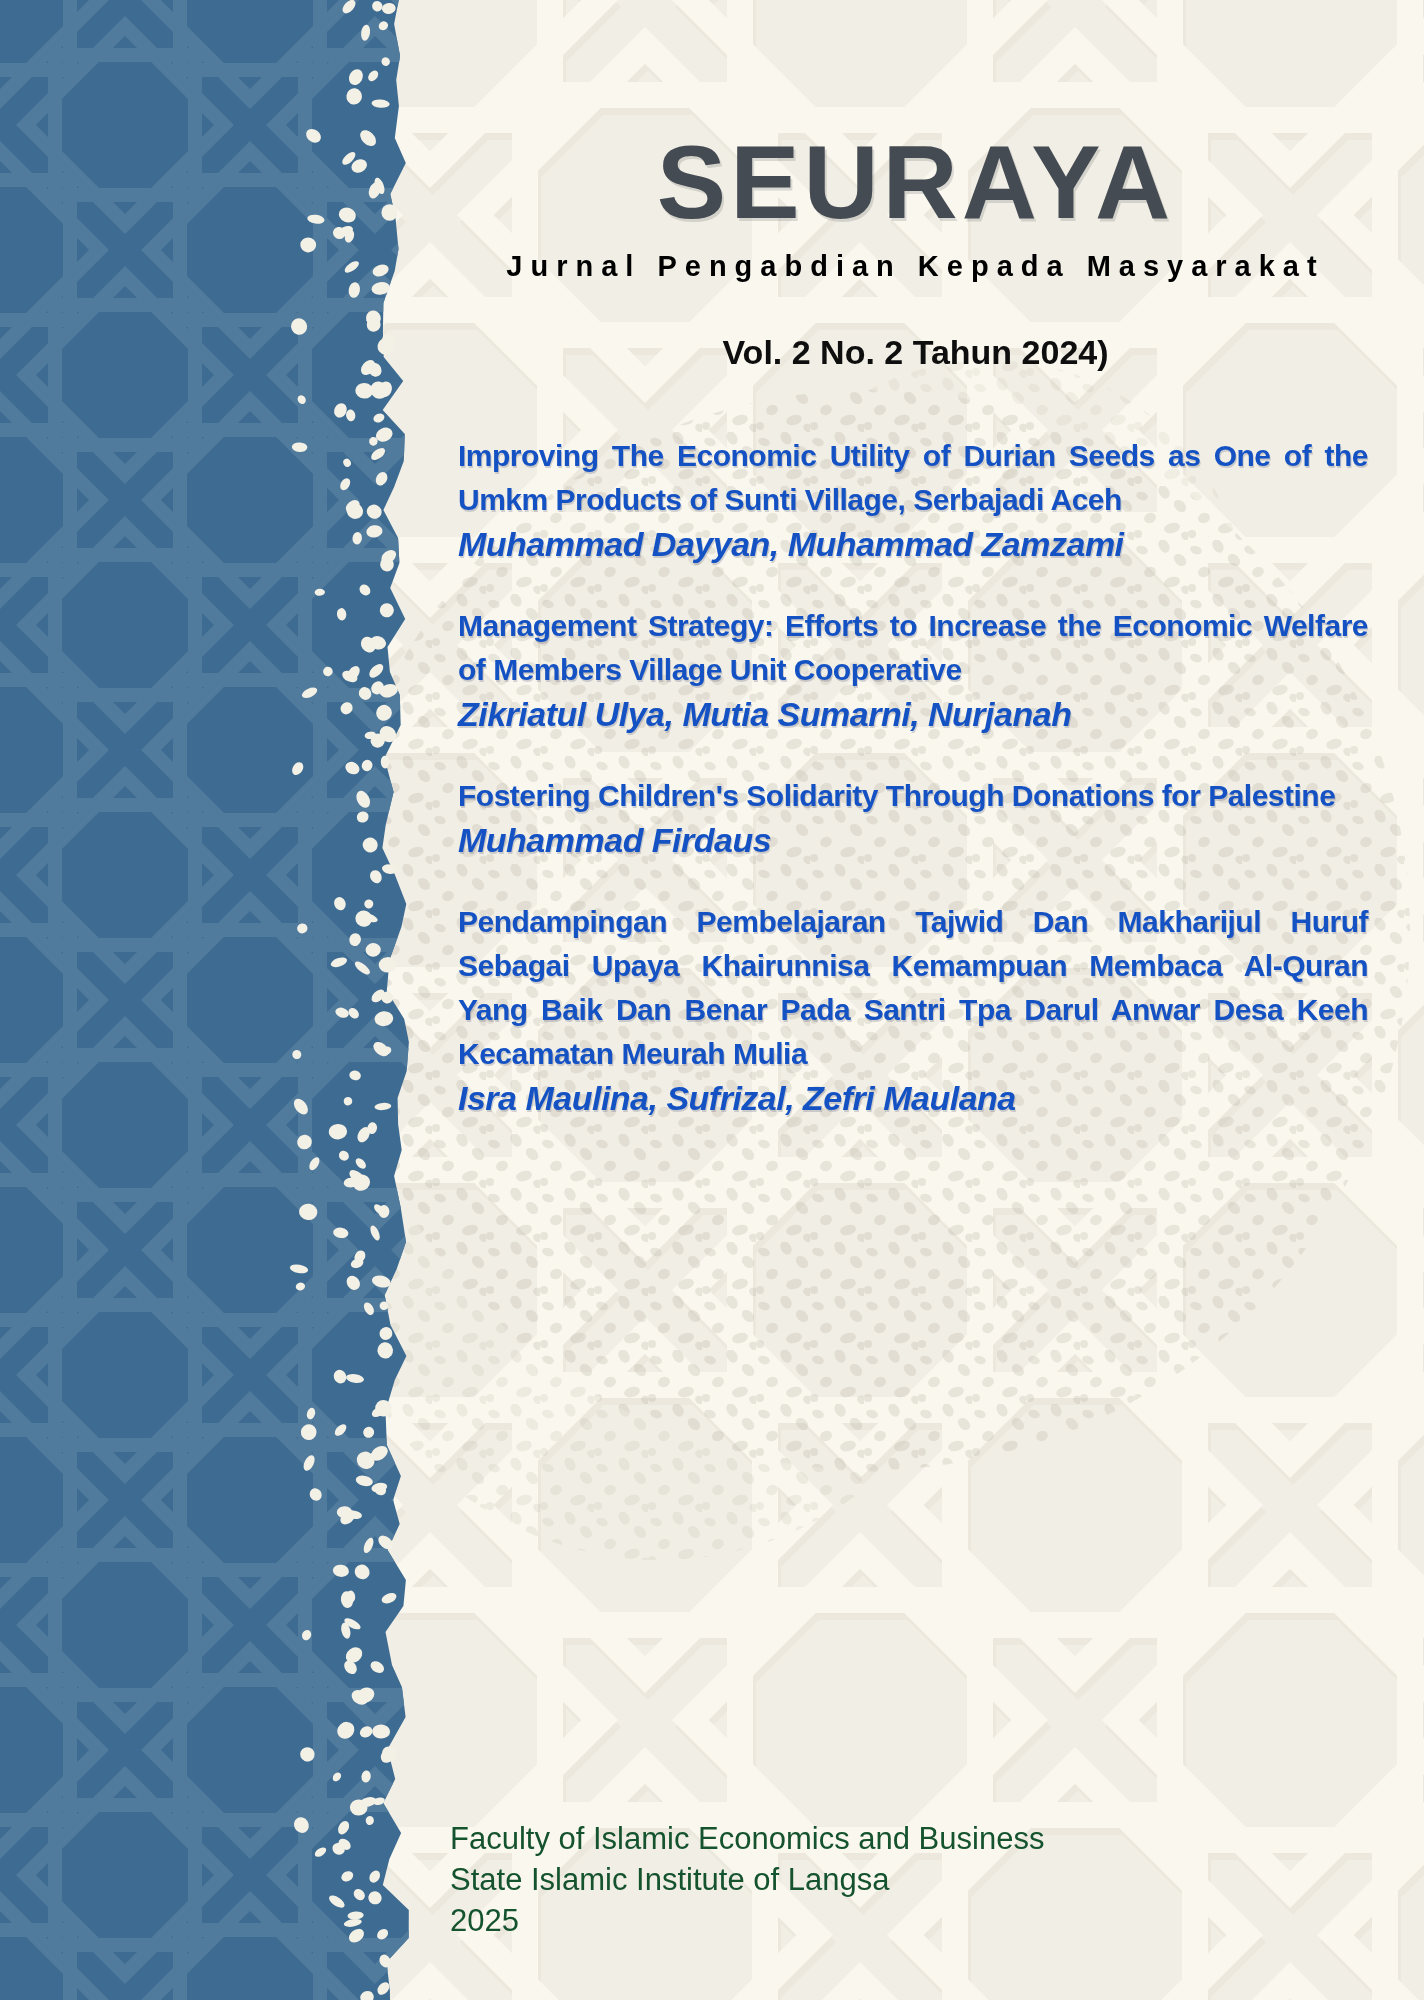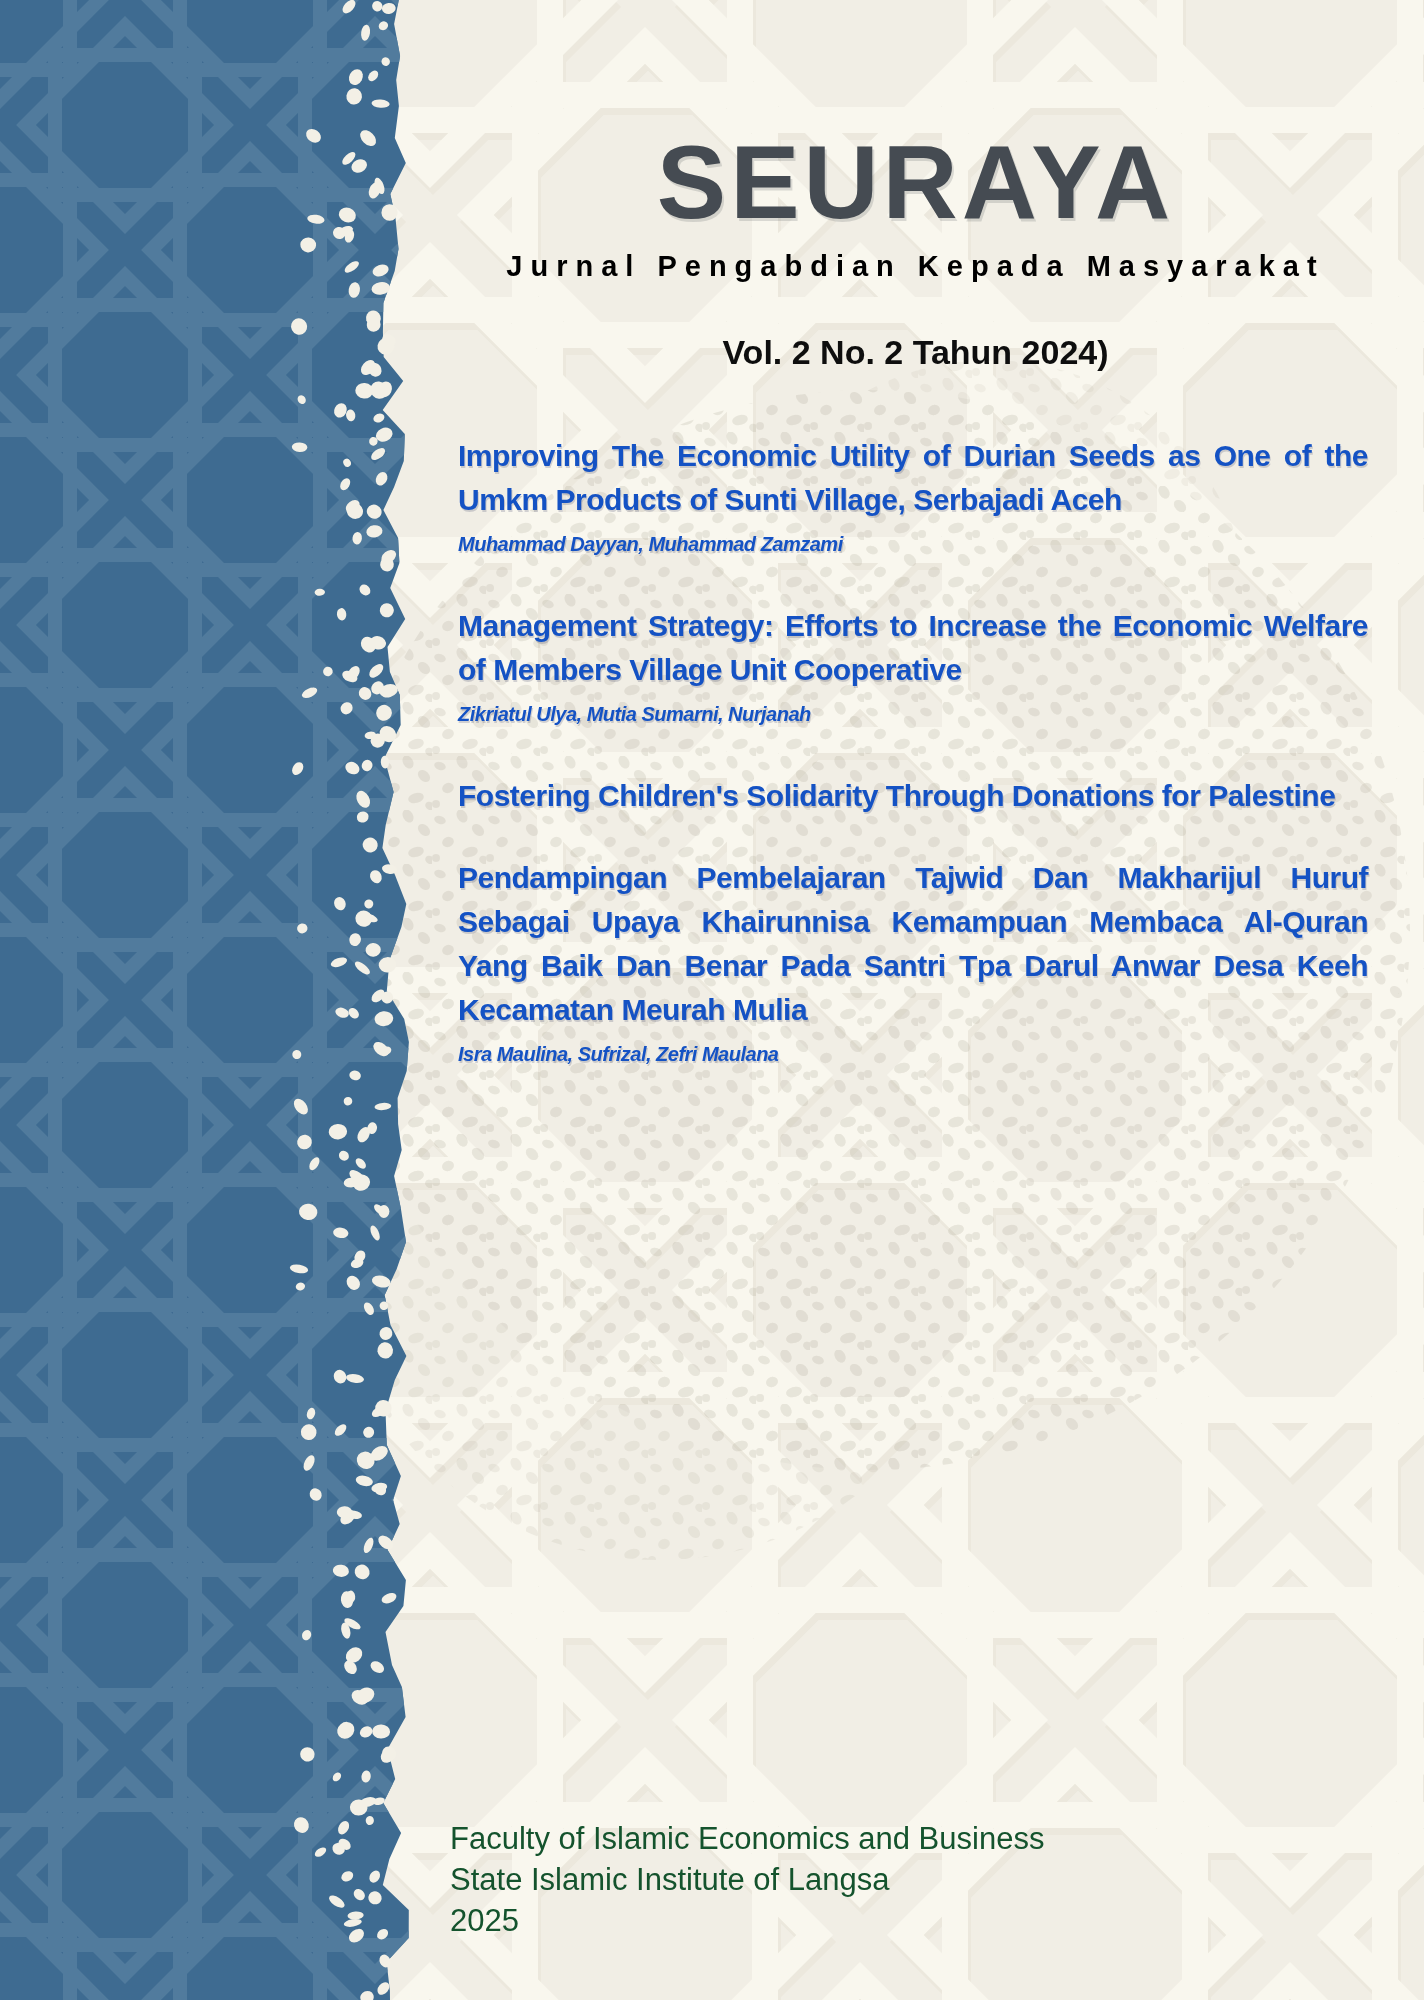--- a/index.html
+++ b/index.html
@@ -33,21 +33,21 @@
     width:910px;margin:62px 0 0 56px;
   }
   .article{margin-bottom:38px;}
   .article-title{
     font-size:30px;line-height:44px;font-weight:bold;
     color:#1452c4;letter-spacing:-0.5px;
     text-align:justify;
     text-shadow:1px 2px 0 rgba(25,35,80,0.18);
   }
   .article-authors{
-    font-size:20px;line-height:44px;font-weight:bold;font-style:italic;
+    font-size:34px;line-height:44px;font-weight:bold;font-style:italic;
     color:#1452c4;letter-spacing:-0.5px;
     text-align:justify;
     text-shadow:1px 2px 0 rgba(25,35,80,0.18);
   }
   .footer{
     position:absolute;left:48px;top:1818px;
     font-size:31px;line-height:41px;color:#14532d;
   }
 </style>
 </head>
@@ -327,20 +327,21 @@
       <div class="article-authors">Muhammad Dayyan, Muhammad Zamzami</div>
     </div>
     <div class="article">
     </div>
     <div class="article">
       <div class="article-title">Management Strategy: Efforts to Increase the Economic Welfare of Members Village Unit Cooperative</div>
       <div class="article-authors">Zikriatul Ulya, Mutia Sumarni, Nurjanah</div>
     </div>
     <div class="article">
       <div class="article-title">Fostering Children's Solidarity Through Donations for Palestine</div>
+      <div class="article-authors">Muhammad Firdaus</div>
     </div>
     <div class="article">
       <div class="article-title">Pendampingan Pembelajaran Tajwid Dan Makharijul Huruf Sebagai Upaya Khairunnisa Kemampuan Membaca Al-Quran Yang Baik Dan Benar Pada Santri Tpa Darul Anwar Desa Keeh Kecamatan Meurah Mulia</div>
       <div class="article-authors">Isra Maulina, Sufrizal, Zefri Maulana</div>
     </div>
   </div>
 
   <div class="footer">
     <div>Faculty of Islamic Economics and Business</div>
     <div>State Islamic Institute of Langsa</div>

